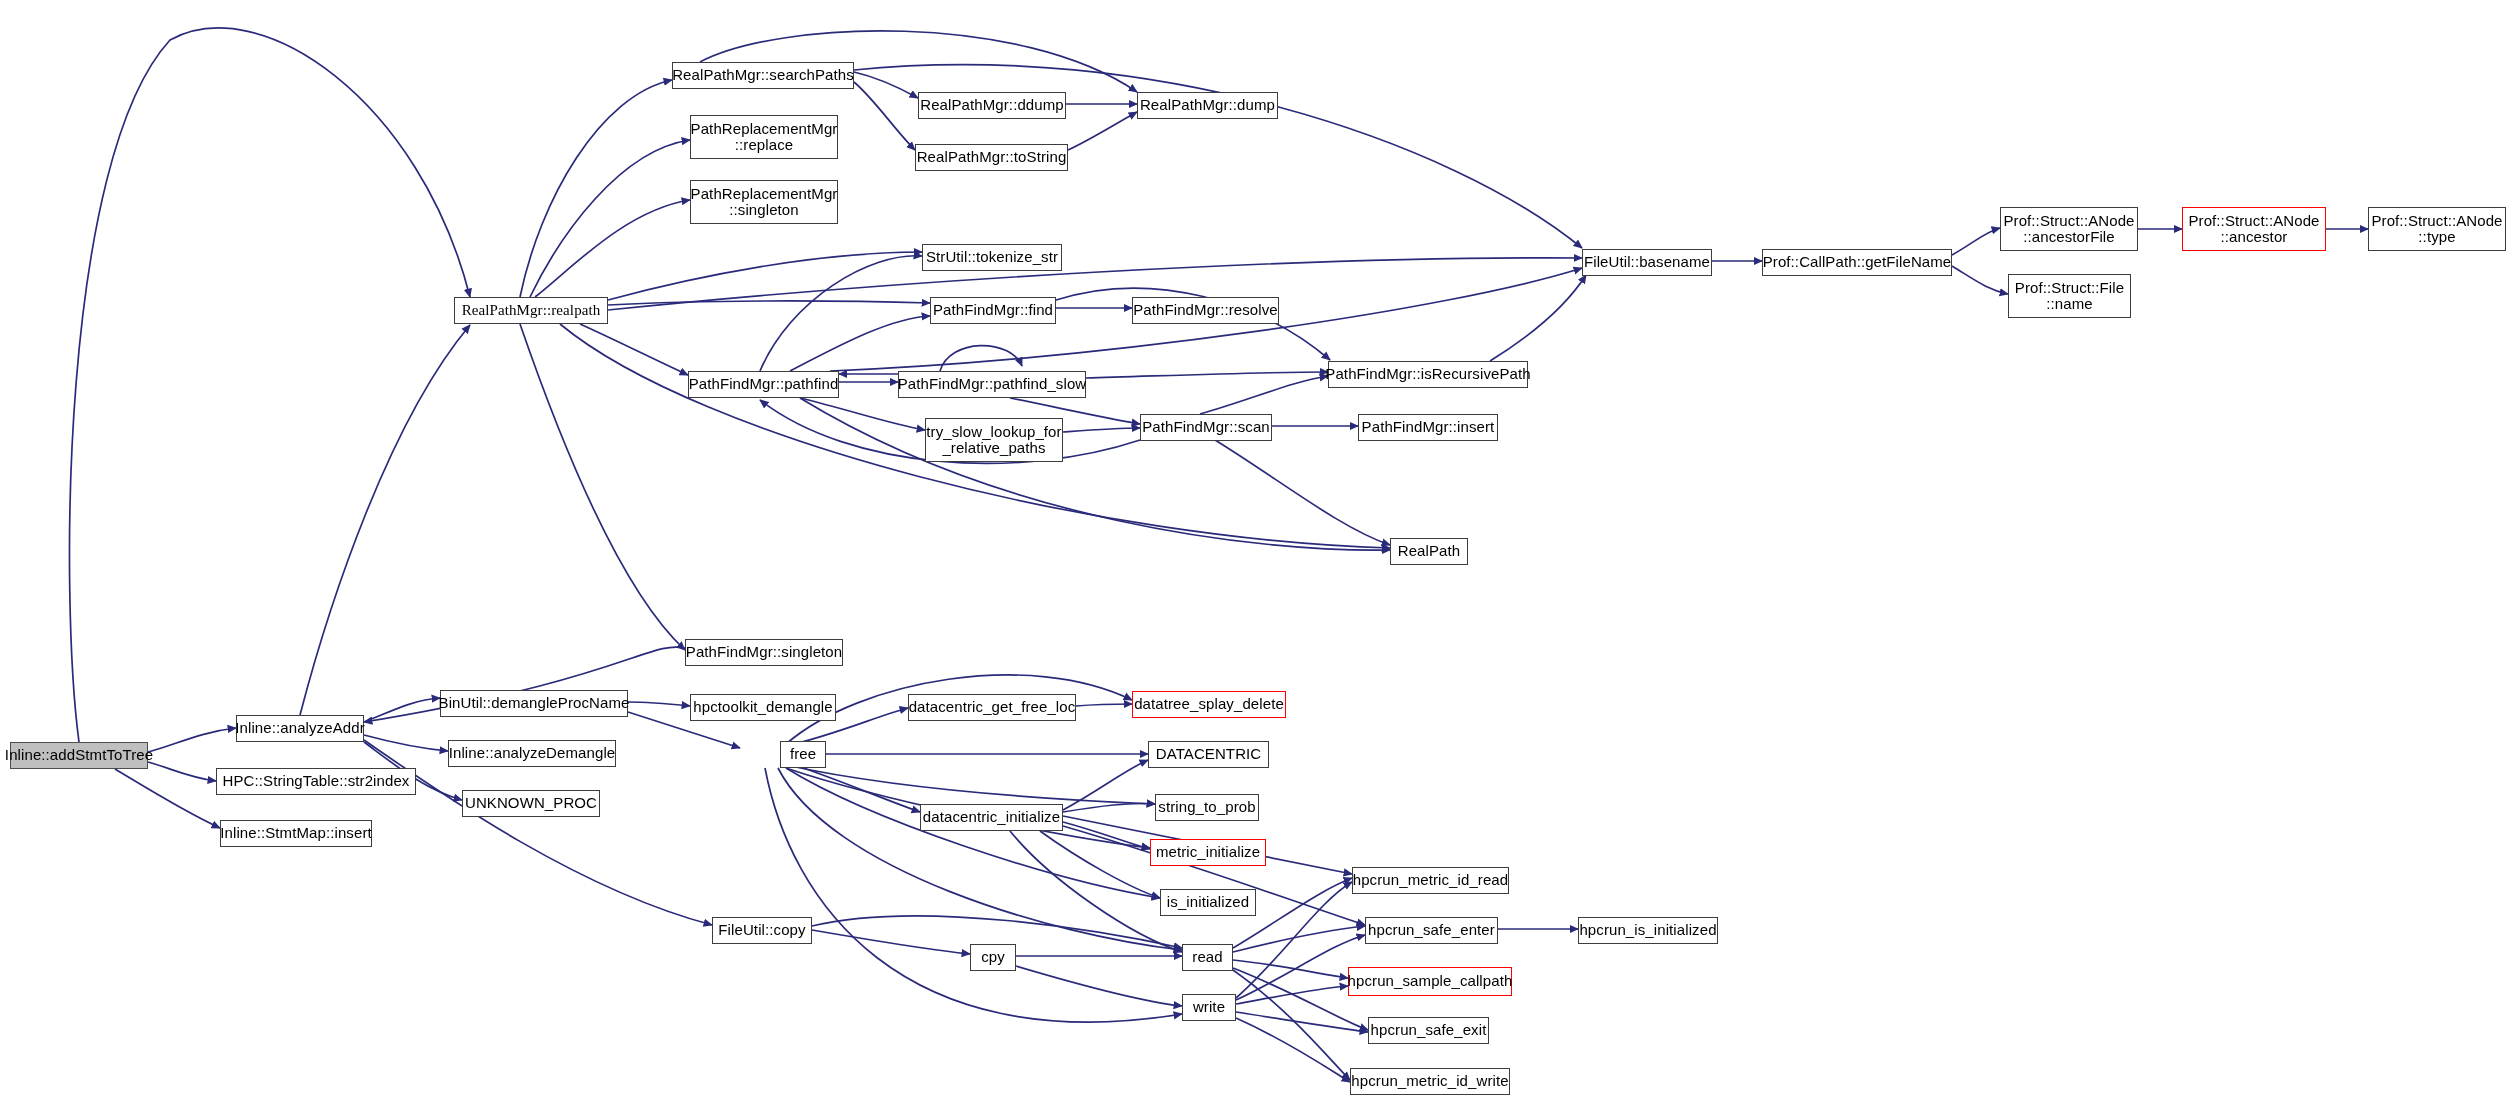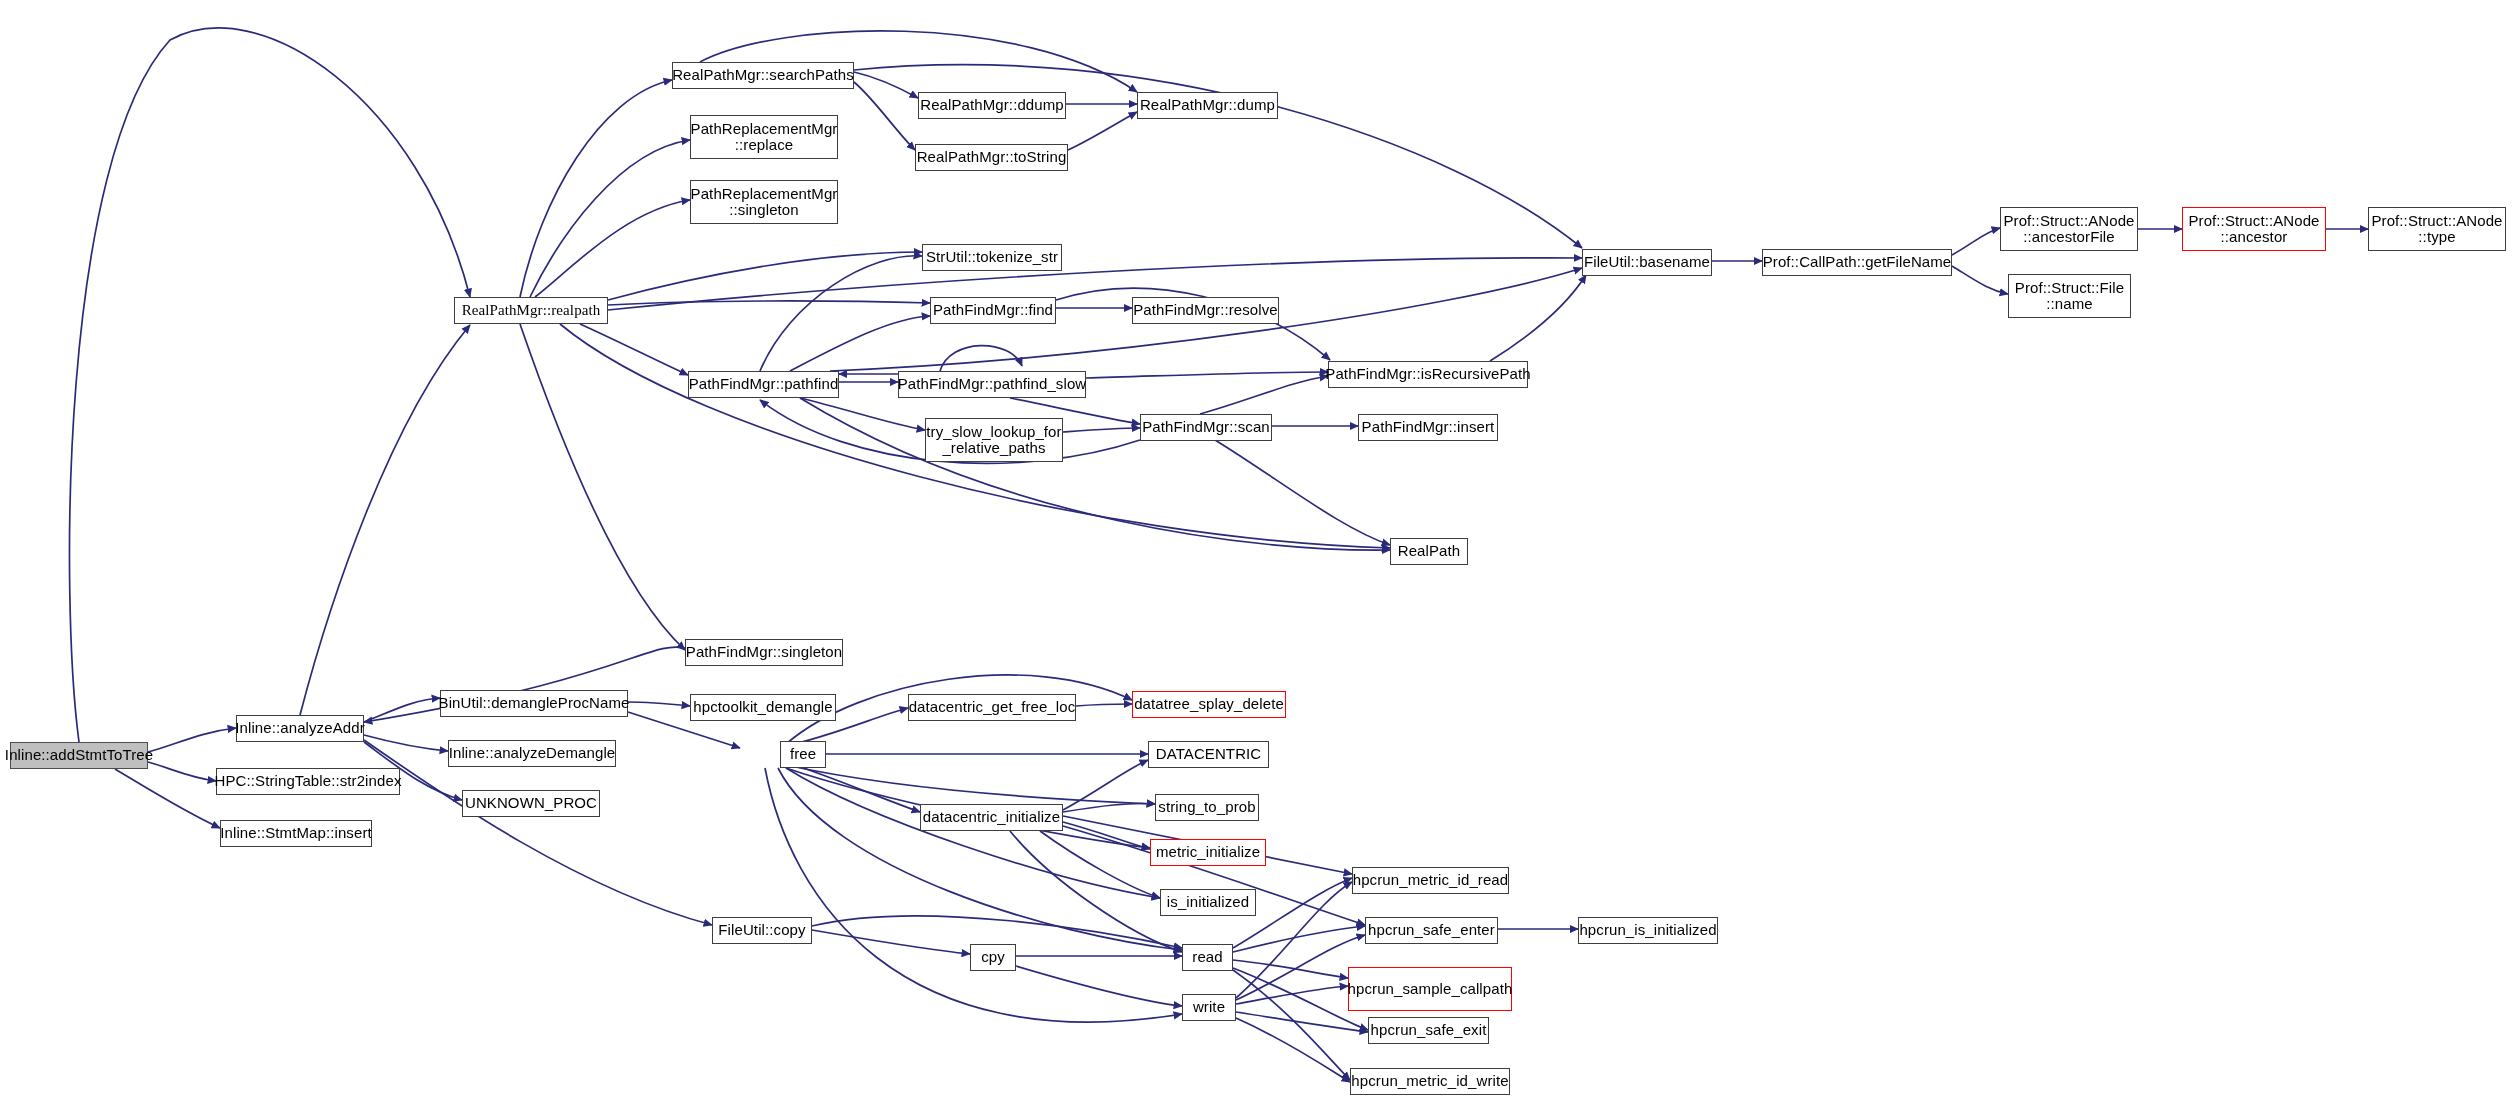--- a/index.html
+++ b/index.html
@@ -140,21 +140,21 @@
         <path d="M1236,1004 C1280,996 1320,988 1348,986" fill="none" stroke="#2a2a7a" stroke-width="1.7" marker-end="url(#arrow)"></path>
         <path d="M1236,1012 C1288,1020 1336,1028 1368,1032" fill="none" stroke="#2a2a7a" stroke-width="1.7" marker-end="url(#arrow)"></path>
         <path d="M1236,1018 C1290,1042 1330,1070 1350,1082" fill="none" stroke="#2a2a7a" stroke-width="1.7" marker-end="url(#arrow)"></path>
         <path d="M1498,929 C1525,929 1552,929 1578,929" fill="none" stroke="#2a2a7a" stroke-width="1.7" marker-end="url(#arrow)"></path>
         <path d="M685,648 C650,640 620,680 364,722" fill="none" stroke="#2a2a7a" stroke-width="1.7" marker-end="url(#arrow)"></path>
       </g>
   </svg>
   <div id="node-layer">
       <div class="node current" style="left: 10px; top: 742px; width: 138px; height: 27px;"><span>Inline::addStmtToTree</span></div>
       <div class="node" style="left: 236px; top: 715px; width: 128px; height: 27px;"><span>Inline::analyzeAddr</span></div>
-      <div class="node" style="left: 216px; top: 768px; width: 184px; height: 27px;"><span>HPC::StringTable::str2index</span></div>
+      <div class="node" style="left: 216px; top: 768px; width: 200px; height: 27px;"><span>HPC::StringTable::str2index</span></div>
       <div class="node" style="left: 220px; top: 820px; width: 152px; height: 27px;"><span>Inline::StmtMap::insert</span></div>
       <div class="node" style="left: 440px; top: 690px; width: 188px; height: 27px;"><span>BinUtil::demangleProcName</span></div>
       <div class="node" style="left: 448px; top: 740px; width: 168px; height: 27px;"><span>Inline::analyzeDemangle</span></div>
       <div class="node" style="left: 462px; top: 790px; width: 138px; height: 27px;"><span>UNKNOWN_PROC</span></div>
       <div class="node" style="left: 690px; top: 694px; width: 146px; height: 27px;"><span>hpctoolkit_demangle</span></div>
       <div class="node" style="left: 712px; top: 917px; width: 100px; height: 27px;"><span>FileUtil::copy</span></div>
       <div class="node" style="left: 685px; top: 639px; width: 158px; height: 27px;"><span>PathFindMgr::singleton</span></div>
       <div class="node" style="left: 454px; top: 297px; width: 154px; height: 27px; font-family: Liberation Serif, serif;"><span>RealPathMgr::realpath</span></div>
       <div class="node" style="left: 672px; top: 62px; width: 182px; height: 27px;"><span>RealPathMgr::searchPaths</span></div>
       <div class="node" style="left: 690px; top: 115px; width: 148px; height: 44px;"><span>PathReplacementMgr
@@ -191,18 +191,18 @@
       <div class="node red" style="left: 1132px; top: 691px; width: 154px; height: 27px;"><span>datatree_splay_delete</span></div>
       <div class="node" style="left: 1148px; top: 741px; width: 121px; height: 27px;"><span>DATACENTRIC</span></div>
       <div class="node" style="left: 1155px; top: 794px; width: 104px; height: 27px;"><span>string_to_prob</span></div>
       <div class="node red" style="left: 1150px; top: 839px; width: 116px; height: 27px;"><span>metric_initialize</span></div>
       <div class="node" style="left: 1160px; top: 889px; width: 96px; height: 27px;"><span>is_initialized</span></div>
       <div class="node" style="left: 970px; top: 944px; width: 46px; height: 27px;"><span>cpy</span></div>
       <div class="node" style="left: 1182px; top: 944px; width: 51px; height: 27px;"><span>read</span></div>
       <div class="node" style="left: 1182px; top: 994px; width: 54px; height: 27px;"><span>write</span></div>
       <div class="node" style="left: 1352px; top: 867px; width: 157px; height: 27px;"><span>hpcrun_metric_id_read</span></div>
       <div class="node" style="left: 1365px; top: 917px; width: 133px; height: 27px;"><span>hpcrun_safe_enter</span></div>
-      <div class="node red" style="left: 1348px; top: 967px; width: 164px; height: 44px;"><span>hpcrun_sample_callpath</span></div>
+      <div class="node red" style="left: 1348px; top: 967px; width: 164px; height: 29px;"><span>hpcrun_sample_callpath</span></div>
       <div class="node" style="left: 1368px; top: 1017px; width: 121px; height: 27px;"><span>hpcrun_safe_exit</span></div>
       <div class="node" style="left: 1350px; top: 1068px; width: 160px; height: 27px;"><span>hpcrun_metric_id_write</span></div>
       <div class="node" style="left: 1578px; top: 917px; width: 140px; height: 27px;"><span>hpcrun_is_initialized</span></div>
     </div>
 </div>
 
 </body></html>

